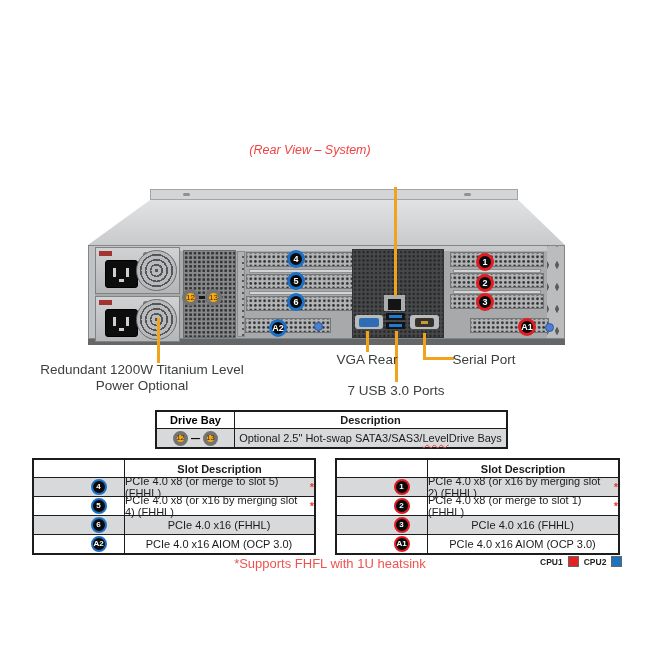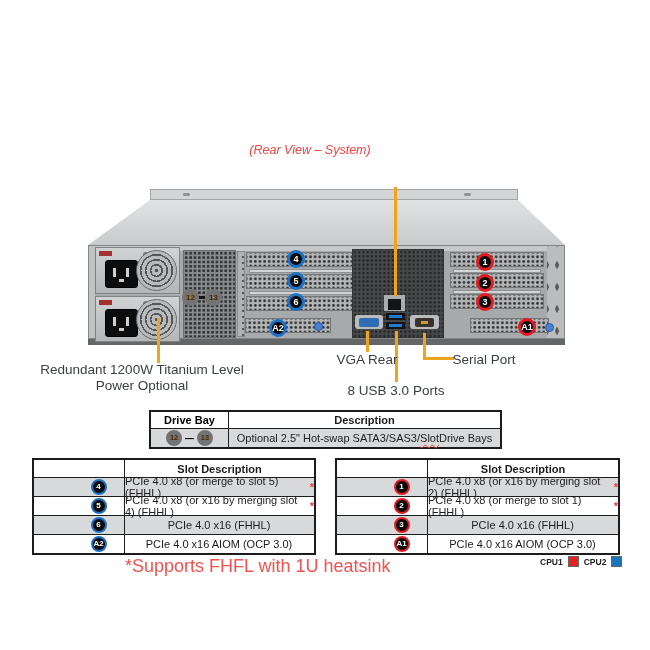--- a/index.html
+++ b/index.html
@@ -77,31 +77,31 @@
                    background:#c59a3f; }
   .latch { width:9px; height:9px; border-radius:50%; background:#4d7fd0; border:1px solid #2a5aa8; }
 
   
   .co { width:18px; height:18px; border-radius:50%; background:#0a0a0a; color:#fff;
         display:flex; align-items:center; justify-content:center;
         font-weight:bold; font-size:9px; line-height:1; }
   .co.blue { border:3px solid #1c70c5; }
   .co.red  { border:3px solid #e11d23; }
   .co.tbl  { width:16px; height:16px; font-size:8px; border-width:2.5px; position:static; }
-  .yco { width:17px; height:17px; border-radius:50%; background:#f5ab17; border:8px solid #737373;
+  .yco { width:17px; height:17px; border-radius:50%; background:#f5ab17; border:4px solid #737373;
          color:#4a2a00; display:flex; align-items:center; justify-content:center;
-         font-weight:bold; font-size:8px; line-height:1; }
+         font-weight:normal; font-size:8px; line-height:1; }
   .yco.tbl { width:15px; height:15px; font-size:7.5px; position:static; }
   .ydash { background:#151515; }
 
   
   .yline { background:#f0a31d; }
 
   
-  .dtable { left:149px; top:410px; width:353px; border:2px solid #1c1c1c; background:#4c1d95; }
+  .dtable { left:155px; top:410px; width:353px; border:2px solid #1c1c1c; background:#4c1d95; }
   .d-row { display:flex; }
   .d-row + .d-row { border-top:1px solid #1c1c1c; }
   .d-c1 { width:78px; border-right:1px solid #1c1c1c; display:flex;
           align-items:center; justify-content:center; gap:3px; }
   .d-c2 { flex:1; display:flex; align-items:center; justify-content:center; font-size:11px; color:#1c1c1c; }
   .d-head { height:16px; background:#fff; font-weight:bold; }
   .d-head .d-c1, .d-head .d-c2 { font-size:11px; font-weight:bold; }
   .d-data { height:19px; background:#d8d9da; }
 
   .stable { top:458px; width:284px; border:2px solid #1c1c1c; background:#fff; }
@@ -111,22 +111,22 @@
   .st-c1 { width:52px; border-right:1px solid #1c1c1c; display:flex;
            align-items:center; justify-content:center; }
   .st-c2 { flex:1; display:flex; align-items:center; justify-content:center;
            font-size:11px; color:#1c1c1c; }
   .st-row.header .st-c2 { font-weight:bold; }
   .st-row.shaded { background:#d8d9da; }
   .ast { color:#e23b3b; font-weight:bold; margin-left:1px; }
   .squiggle { text-decoration:underline wavy #e04040 1px; text-underline-offset:2px; }
 
   
-  .footnote { left:125px; top:556px; width:410px; text-align:left;
-              font-size:18px; color:#ef5350; }
+  .footnote { left:125px; top:556px; width:410px; text-align:center;
+              font-size:13px; color:#ef5350; }
   .legend { left:540px; top:556px; display:flex; align-items:center; gap:5px;
             font-size:8.5px; font-weight:bold; color:#222; }
   .swatch { width:11px; height:11px; border:1px solid #666; }
 </style>
 </head>
 <body>
 
 <div class="stage">
 
   <div class="abs title">(Rear View – System)</div>
@@ -224,40 +224,40 @@
   <div class="abs yline" style="left:395px; top:331px; width:3px; height:51px;"></div>
   <div class="abs yline" style="left:423px; top:333px; width:3px; height:27px;"></div>
   <div class="abs yline" style="left:423px; top:357px; width:31px; height:3px;"></div>
 
   <div class="abs lbl" style="left:30px; top:362px; width:224px; line-height:16px;">
     <div>Redundant 1200W Titanium Level</div>
     <div>Power Optional</div>
   </div>
   <div class="abs lbl" style="left:322px; top:352px; width:90px;">VGA Rear</div>
   <div class="abs lbl" style="left:434px; top:352px; width:100px;">Serial Port</div>
-  <div class="abs lbl" style="left:336px; top:383px; width:120px;">8 USB 3.0 Ports</div>
+  <div class="abs lbl" style="left:336px; top:383px; width:120px;">7 USB 3.0 Ports</div>
 
   <div class="abs dtable">
     <div class="d-row d-head">
       <div class="d-c1">Drive Bay</div>
       <div class="d-c2">Description</div>
     </div>
     <div class="d-row d-data">
       <div class="d-c1">
         <span class="yco tbl">
             <span>12</span>
           </span>
         <span>–</span>
         <span class="yco tbl">
             <span>13</span>
           </span>
       </div>
       <div class="d-c2">
         <span>Optional 2.5" Hot-swap SATA3/SAS3/</span>
-          <span class="squiggle">Slot</span>
+          <span class="squiggle">Level</span>
           <span> Drive Bays</span>
       </div>
     </div>
   </div>
 
   <div class="abs stable" style="left:32px;">
     <div class="st-row header">
       <div class="st-c1"></div>
       <div class="st-c2">Slot Description</div>
     </div>

